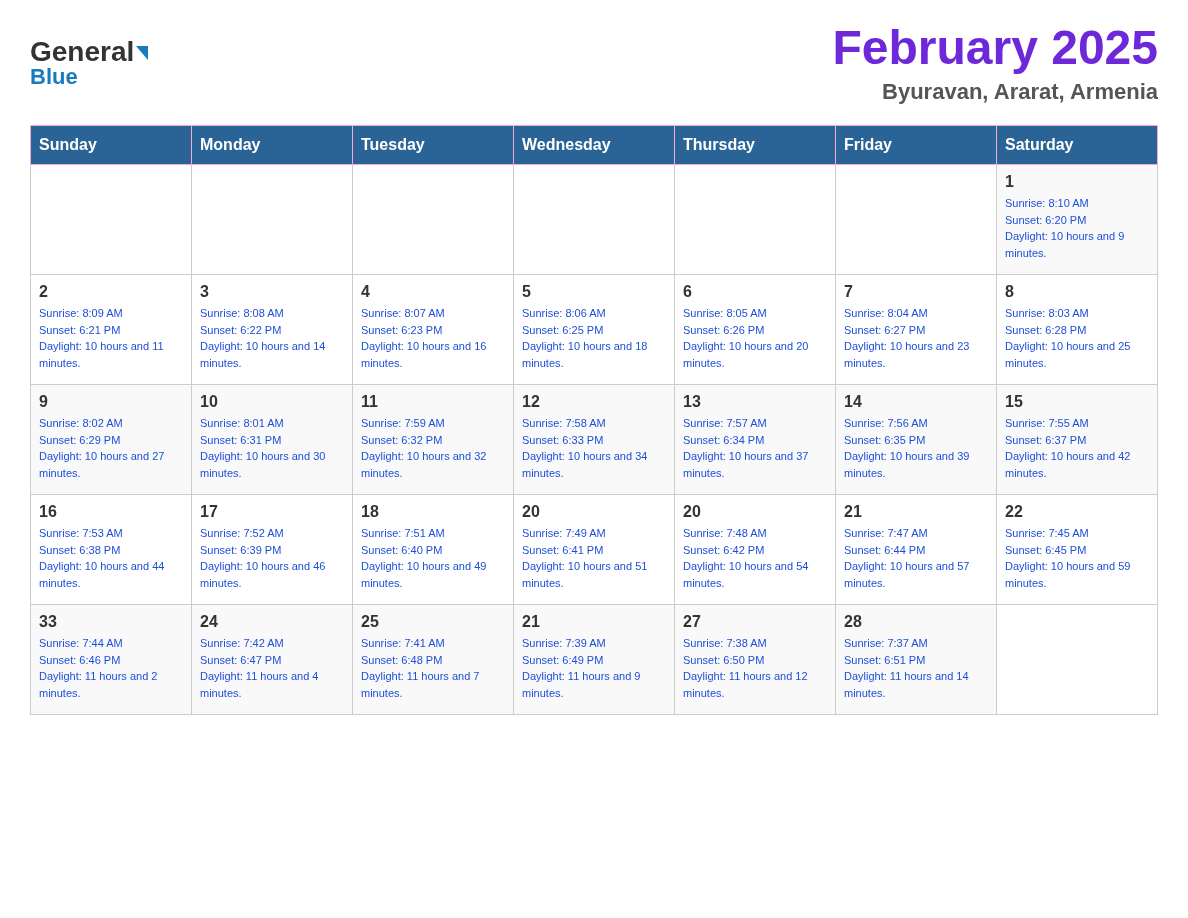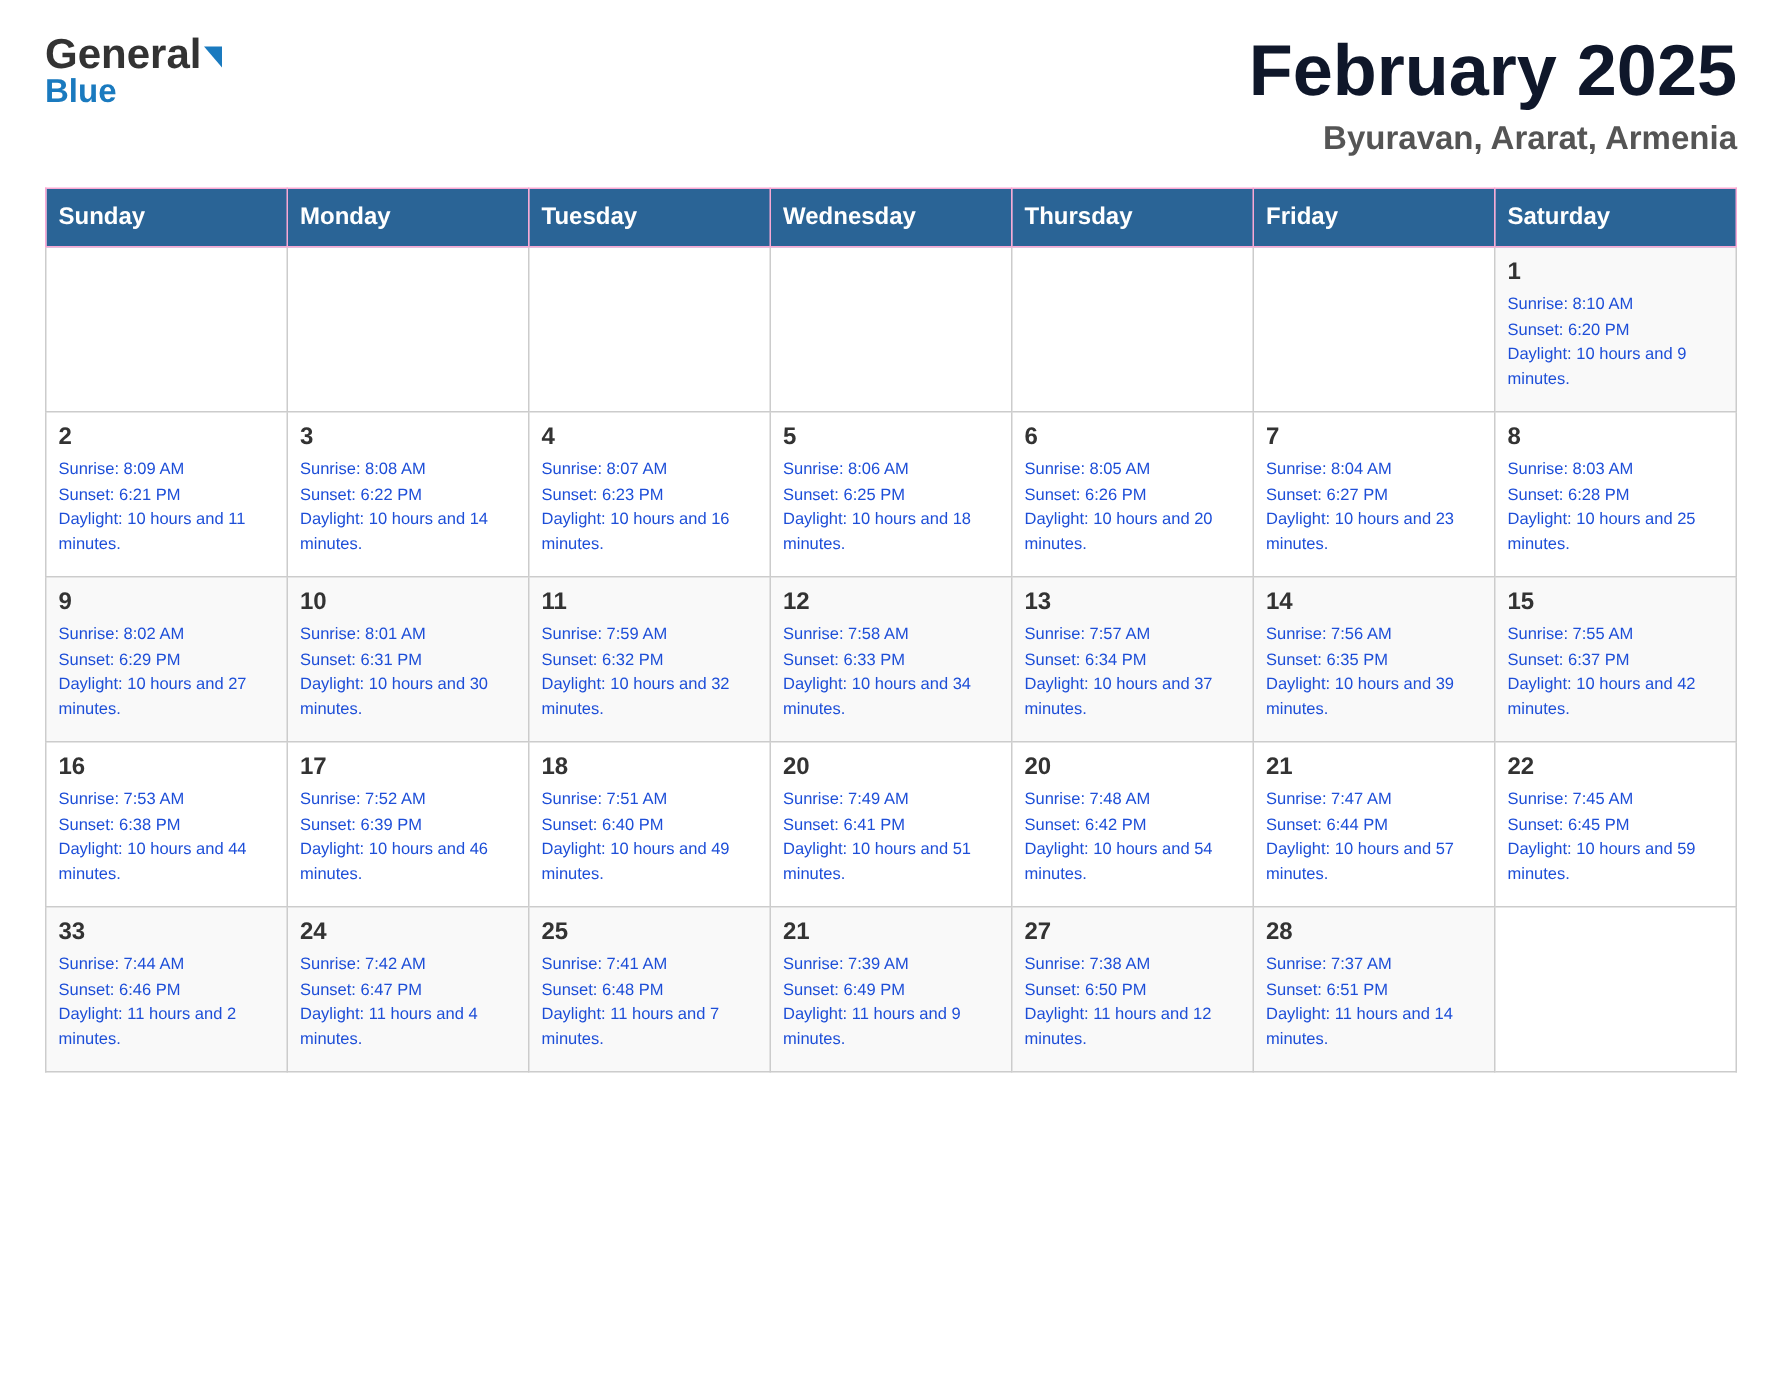--- a/index.html
+++ b/index.html
@@ -5,21 +5,21 @@
     * { box-sizing: border-box; margin: 0; padding: 0; }
     body {
       font-family: Arial, sans-serif;
       background: #fff;
       padding: 20px 30px;
       color: #333;
     }
     .header {
       display: flex;
       justify-content: space-between;
-      align-items: flex-start;
+      align-items: center;
       margin-bottom: 20px;
     }
     .logo {
       display: flex;
       flex-direction: column;
       align-items: flex-start;
     }
     .logo-top {
       font-size: 28px;
       font-weight: bold;
@@ -40,21 +40,21 @@
       font-weight: bold;
       color: #1a7abf;
       margin-top: -4px;
     }
     .title-area {
       text-align: right;
     }
     .title-area h1 {
       font-size: 48px;
       font-weight: bold;
-      color: #0f172a;
+      color: #6d28d9;
     }
     .title-area h2 {
       font-size: 22px;
       font-weight: bold;
       color: #555;
       margin-top: 4px;
     }
     .calendar {
       width: 100%;
       border-collapse: collapse;

